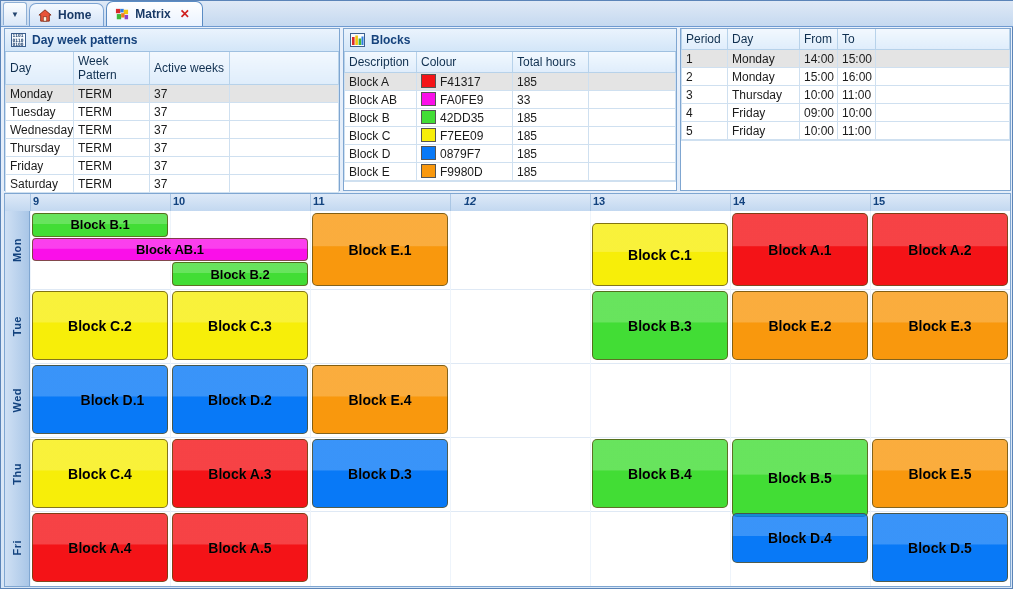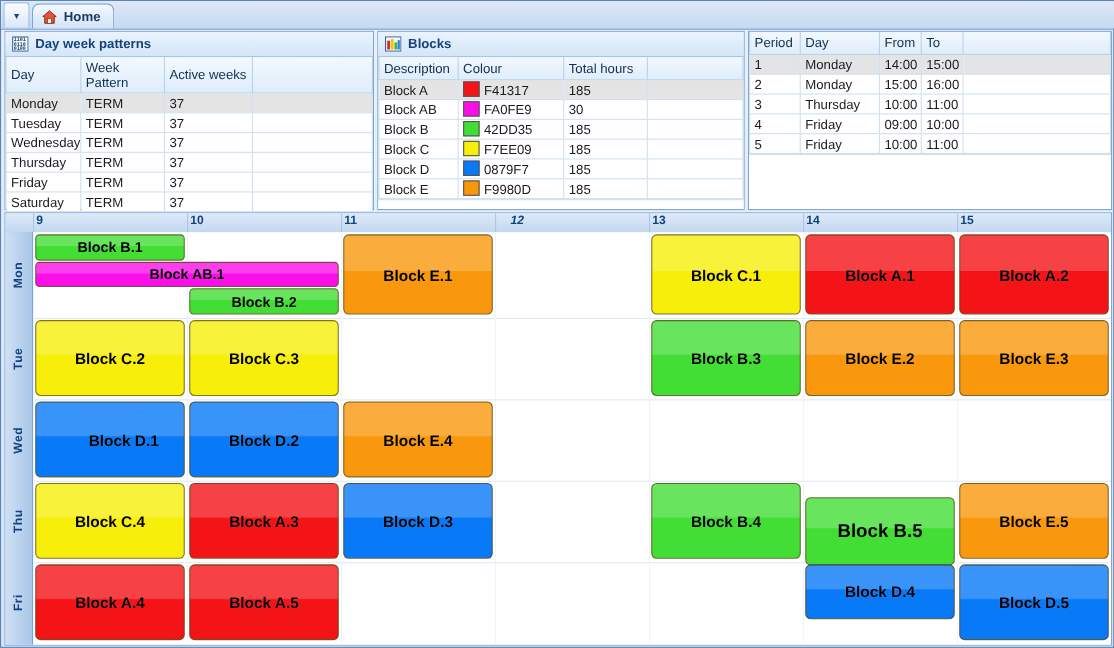--- a/index.html
+++ b/index.html
@@ -152,20 +152,32 @@
     <div class="tab-arrow">▼</div>
 
     <div class="tab">
       <svg class="tab-ico" viewBox="0 0 16 15">
         <path d="M8 1 L15 7 L13 7 L13 14 L3 14 L3 7 L1 7 Z" fill="#e8543a" stroke="#7d2b16" stroke-width="1"></path>
         <rect x="6" y="9" width="4" height="5" fill="#fdf3e0" stroke="#7d2b16" stroke-width="0.7"></rect>
       </svg>
       <span>Home</span>
     </div>
 
+    <div class="tab active">
+      <svg class="tab-ico" viewBox="0 0 16 15">
+        <rect x="1" y="1" width="5" height="5" fill="#d92b2b"></rect>
+        <rect x="6" y="1" width="4" height="4" fill="#2f7de0"></rect>
+        <rect x="10" y="2" width="5" height="5" fill="#f2c40c"></rect>
+        <rect x="2" y="7" width="5" height="6" fill="#3fb939"></rect>
+        <rect x="7" y="6" width="4" height="5" fill="#f07c1c"></rect>
+        <rect x="11" y="8" width="4" height="5" fill="#8e44c4"></rect>
+      </svg>
+      <span>Matrix</span>
+      <span class="tab-close">✕</span>
+    </div>
   </div>
 
   <div class="panels">
 
     <div class="panel p1">
       <div class="panel-head">
         <svg class="panel-ico" viewBox="0 0 15 14">
           <rect x="0.5" y="0.5" width="14" height="13" fill="#f7fbff" stroke="#3b5f8e"></rect>
           <g fill="#23456f" font-size="4.6" font-family="monospace">
             <text x="1.4" y="4.4">1101</text>
@@ -267,21 +279,21 @@
         <tbody id="blk-body">
             <tr class="sel">
               <td>Block A</td>
               <td><span class="swatch" style="background: rgb(244, 19, 23);"></span>F41317</td>
               <td>185</td>
               <td></td>
             </tr>
             <tr>
               <td>Block AB</td>
               <td><span class="swatch" style="background: rgb(250, 15, 233);"></span>FA0FE9</td>
-              <td>30</td>
+              <td>33</td>
               <td></td>
             </tr>
             <tr>
               <td>Block B</td>
               <td><span class="swatch" style="background: rgb(66, 221, 53);"></span>42DD35</td>
               <td>185</td>
               <td></td>
             </tr>
             <tr>
               <td>Block C</td>
@@ -417,21 +429,21 @@
         </div>
         <div class="block flat" style="left: 2px; width: 276px; top: 26.6667px; height: 23.6667px; background: linear-gradient(rgba(250, 15, 233, 0.8) 0%, rgba(250, 15, 233, 0.8) 45%, rgb(250, 15, 233) 46%, rgb(250, 15, 233) 100%); border-color: rgba(90, 75, 20, 0.75); font-size: 13px;">
           <span>Block AB.1</span>
         </div>
         <div class="block flat" style="left: 142px; width: 136px; top: 51.3333px; height: 23.6667px; background: linear-gradient(rgba(66, 221, 53, 0.8) 0%, rgba(66, 221, 53, 0.8) 45%, rgb(66, 221, 53) 46%, rgb(66, 221, 53) 100%); border-color: rgba(90, 75, 20, 0.75); font-size: 13px; justify-content: center;">
           <span>Block B.2</span>
         </div>
         <div class="block" style="left: 282px; width: 136px; top: 2px; height: 73px; background: linear-gradient(rgba(249, 152, 13, 0.8) 0%, rgba(249, 152, 13, 0.8) 45%, rgb(249, 152, 13) 46%, rgb(249, 152, 13) 100%); border-color: rgba(90, 75, 20, 0.75); font-size: 14px;">
           <span>Block E.1</span>
         </div>
-        <div class="block" style="left: 562px; width: 136px; top: 2px; height: 73px; background: linear-gradient(rgba(247, 238, 9, 0.8) 0%, rgba(247, 238, 9, 0.8) 45%, rgb(247, 238, 9) 46%, rgb(247, 238, 9) 100%); border-color: rgba(90, 75, 20, 0.75); font-size: 14px;">
+        <div class="block" style="left: 562px; width: 136px; top: 12px; height: 63px; background: linear-gradient(rgba(247, 238, 9, 0.8) 0%, rgba(247, 238, 9, 0.8) 45%, rgb(247, 238, 9) 46%, rgb(247, 238, 9) 100%); border-color: rgba(90, 75, 20, 0.75); font-size: 14px;">
           <span>Block C.1</span>
         </div>
         <div class="block" style="left: 702px; width: 136px; top: 2px; height: 73px; background: linear-gradient(rgba(244, 19, 23, 0.8) 0%, rgba(244, 19, 23, 0.8) 45%, rgb(244, 19, 23) 46%, rgb(244, 19, 23) 100%); border-color: rgba(90, 75, 20, 0.75); font-size: 14px;">
           <span>Block A.1</span>
         </div>
         <div class="block" style="left: 842px; width: 136px; top: 2px; height: 73px; background: linear-gradient(rgba(244, 19, 23, 0.8) 0%, rgba(244, 19, 23, 0.8) 45%, rgb(244, 19, 23) 46%, rgb(244, 19, 23) 100%); border-color: rgba(90, 75, 20, 0.75); font-size: 14px;">
           <span>Block A.2</span>
         </div>
         <div class="block" style="left: 2px; width: 136px; top: 80px; height: 69px; background: linear-gradient(rgba(247, 238, 9, 0.8) 0%, rgba(247, 238, 9, 0.8) 45%, rgb(247, 238, 9) 46%, rgb(247, 238, 9) 100%); border-color: rgba(90, 75, 20, 0.75); font-size: 14px;">
           <span>Block C.2</span>
@@ -462,21 +474,21 @@
         </div>
         <div class="block" style="left: 142px; width: 136px; top: 228px; height: 69px; background: linear-gradient(rgba(244, 19, 23, 0.8) 0%, rgba(244, 19, 23, 0.8) 45%, rgb(244, 19, 23) 46%, rgb(244, 19, 23) 100%); border-color: rgba(90, 75, 20, 0.75); font-size: 14px;">
           <span>Block A.3</span>
         </div>
         <div class="block" style="left: 282px; width: 136px; top: 228px; height: 69px; background: linear-gradient(rgba(8, 121, 247, 0.8) 0%, rgba(8, 121, 247, 0.8) 45%, rgb(8, 121, 247) 46%, rgb(8, 121, 247) 100%); border-color: rgba(90, 75, 20, 0.75); font-size: 14px;">
           <span>Block D.3</span>
         </div>
         <div class="block" style="left: 562px; width: 136px; top: 228px; height: 69px; background: linear-gradient(rgba(66, 221, 53, 0.8) 0%, rgba(66, 221, 53, 0.8) 45%, rgb(66, 221, 53) 46%, rgb(66, 221, 53) 100%); border-color: rgba(90, 75, 20, 0.75); font-size: 14px;">
           <span>Block B.4</span>
         </div>
-        <div class="block" style="left: 702px; width: 136px; top: 228px; height: 62px; background: linear-gradient(rgba(66, 221, 53, 0.8) 0%, rgba(66, 221, 53, 0.8) 45%, rgb(66, 221, 53) 46%, rgb(66, 221, 53) 100%); border-color: rgba(90, 75, 20, 0.75); font-size: 17px; margin-top: 13px;">
+        <div class="block" style="left: 702px; width: 136px; top: 228px; height: 78px; background: linear-gradient(rgba(66, 221, 53, 0.8) 0%, rgba(66, 221, 53, 0.8) 45%, rgb(66, 221, 53) 46%, rgb(66, 221, 53) 100%); border-color: rgba(90, 75, 20, 0.75); font-size: 14px;">
           <span>Block B.5</span>
         </div>
         <div class="block" style="left: 842px; width: 136px; top: 228px; height: 69px; background: linear-gradient(rgba(249, 152, 13, 0.8) 0%, rgba(249, 152, 13, 0.8) 45%, rgb(249, 152, 13) 46%, rgb(249, 152, 13) 100%); border-color: rgba(90, 75, 20, 0.75); font-size: 14px;">
           <span>Block E.5</span>
         </div>
         <div class="block" style="left: 2px; width: 136px; top: 302px; height: 69px; background: linear-gradient(rgba(244, 19, 23, 0.8) 0%, rgba(244, 19, 23, 0.8) 45%, rgb(244, 19, 23) 46%, rgb(244, 19, 23) 100%); border-color: rgba(90, 75, 20, 0.75); font-size: 14px;">
           <span>Block A.4</span>
         </div>
         <div class="block" style="left: 142px; width: 136px; top: 302px; height: 69px; background: linear-gradient(rgba(244, 19, 23, 0.8) 0%, rgba(244, 19, 23, 0.8) 45%, rgb(244, 19, 23) 46%, rgb(244, 19, 23) 100%); border-color: rgba(90, 75, 20, 0.75); font-size: 14px;">
           <span>Block A.5</span>

